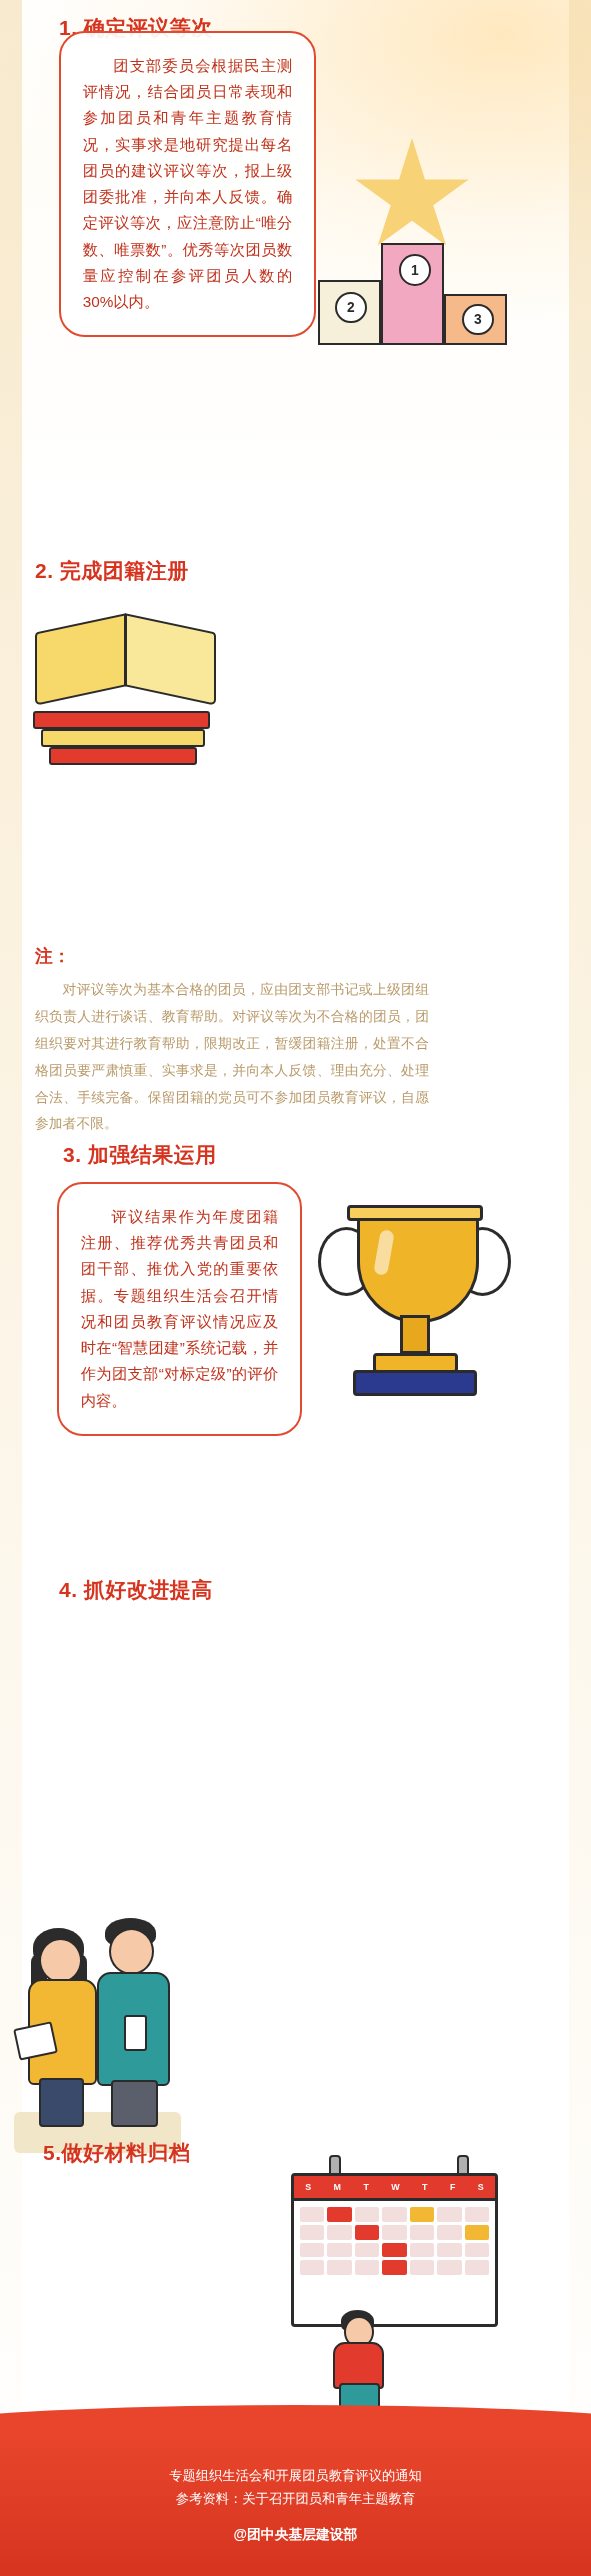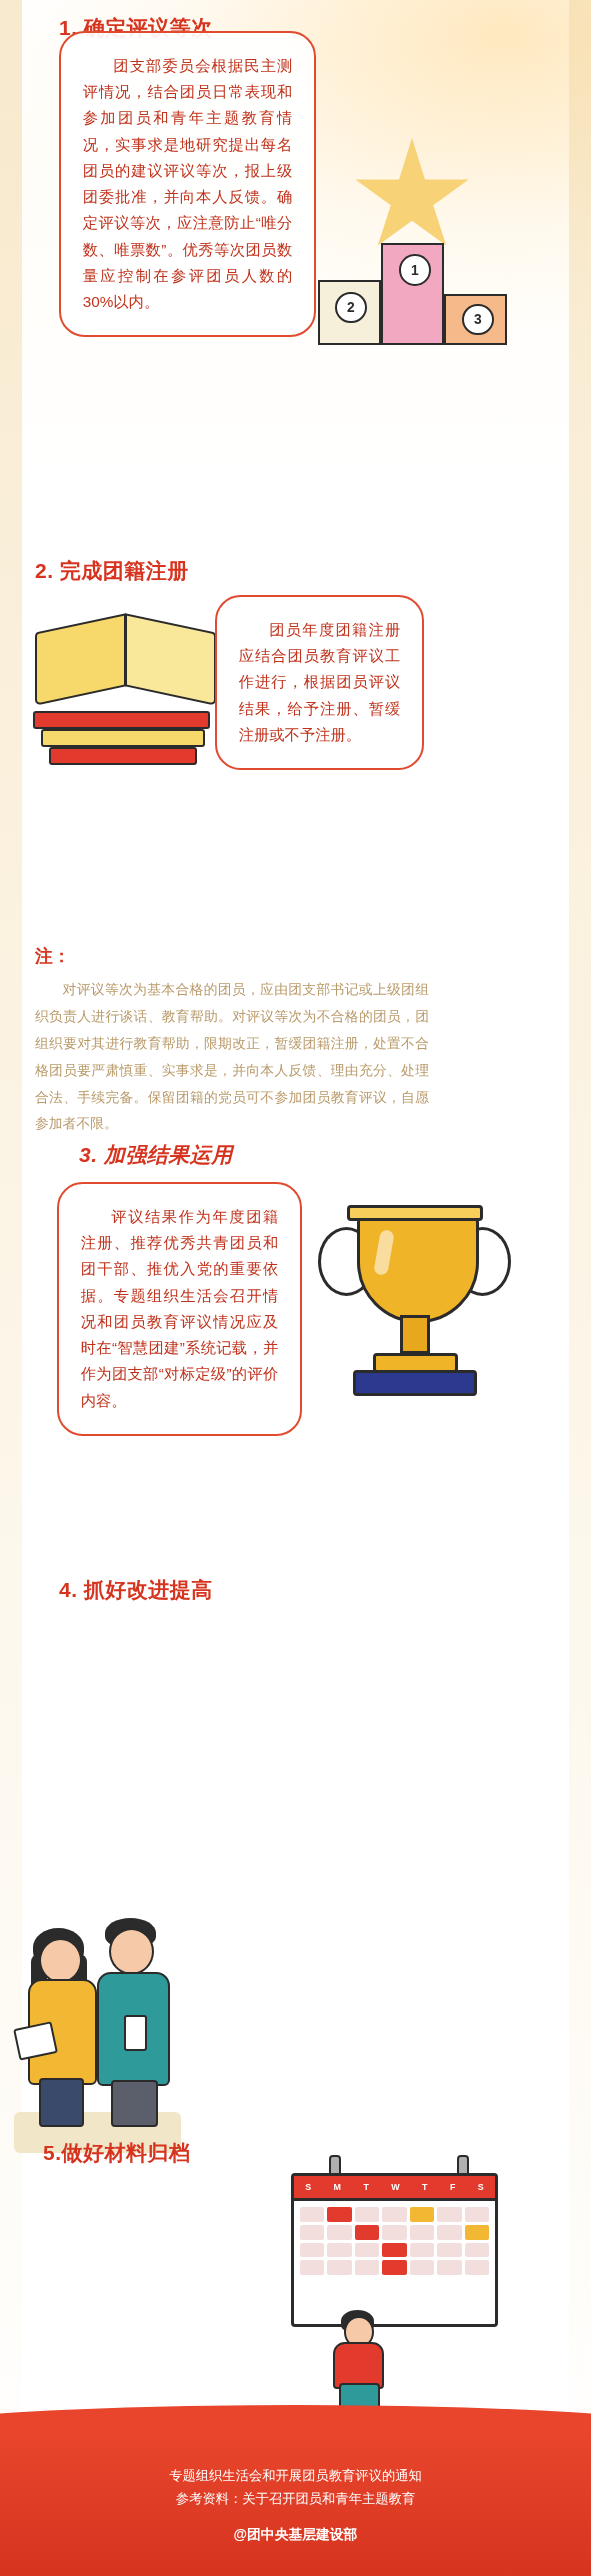--- a/index.html
+++ b/index.html
@@ -33,21 +33,21 @@
   
   .heading{
     font-size:21px;
     font-weight:bold;
     color:#d6341f;
     margin:0;
     letter-spacing:0.5px;
   }
   .h-1{position:absolute;left:59px;top:13.8px;}
   .h-2{position:absolute;left:35px;top:557px;}
-  .h-3{position:absolute;left:79px;top:1141px;font-style:italic;}
+  .h-3{position:absolute;left:63px;top:1141px;}
   .h-4{position:absolute;left:59px;top:1576px;}
   .h-5{position:absolute;left:43px;top:2139px;}
 
   
   .card{
     position:absolute;
     box-sizing:border-box;
     border:2px solid #e04a2f;
     border-radius:25.6px;
     background:rgba(255,255,255,.92);
@@ -205,23 +205,20 @@
   <h2 class="heading h-2">2. 完成团籍注册</h2>
 
   <div class="books">
     <div class="bk open-l"></div>
     <div class="bk open-r"></div>
     <div class="bk stack1"></div>
     <div class="bk stack2"></div>
     <div class="bk stack3"></div>
   </div>
 
-  <div class="card c2">
-    <p>团员年度团籍注册应结合团员教育评议工作进行，根据团员评议结果，给予注册、暂缓注册或不予注册。</p>
-  </div>
 
   <div class="note-label">注：</div>
   <div class="note-body">对评议等次为基本合格的团员，应由团支部书记或上级团组织负责人进行谈话、教育帮助。对评议等次为不合格的团员，团组织要对其进行教育帮助，限期改正，暂缓团籍注册，处置不合格团员要严肃慎重、实事求是，并向本人反馈、理由充分、处理合法、手续完备。保留团籍的党员可不参加团员教育评议，自愿参加者不限。</div>
 
   <h2 class="heading h-3">3. 加强结果运用</h2>
 
   <div class="trophy">
     <div class="handle h-l"></div>
     <div class="handle h-r"></div>
     <div class="cup"></div>

